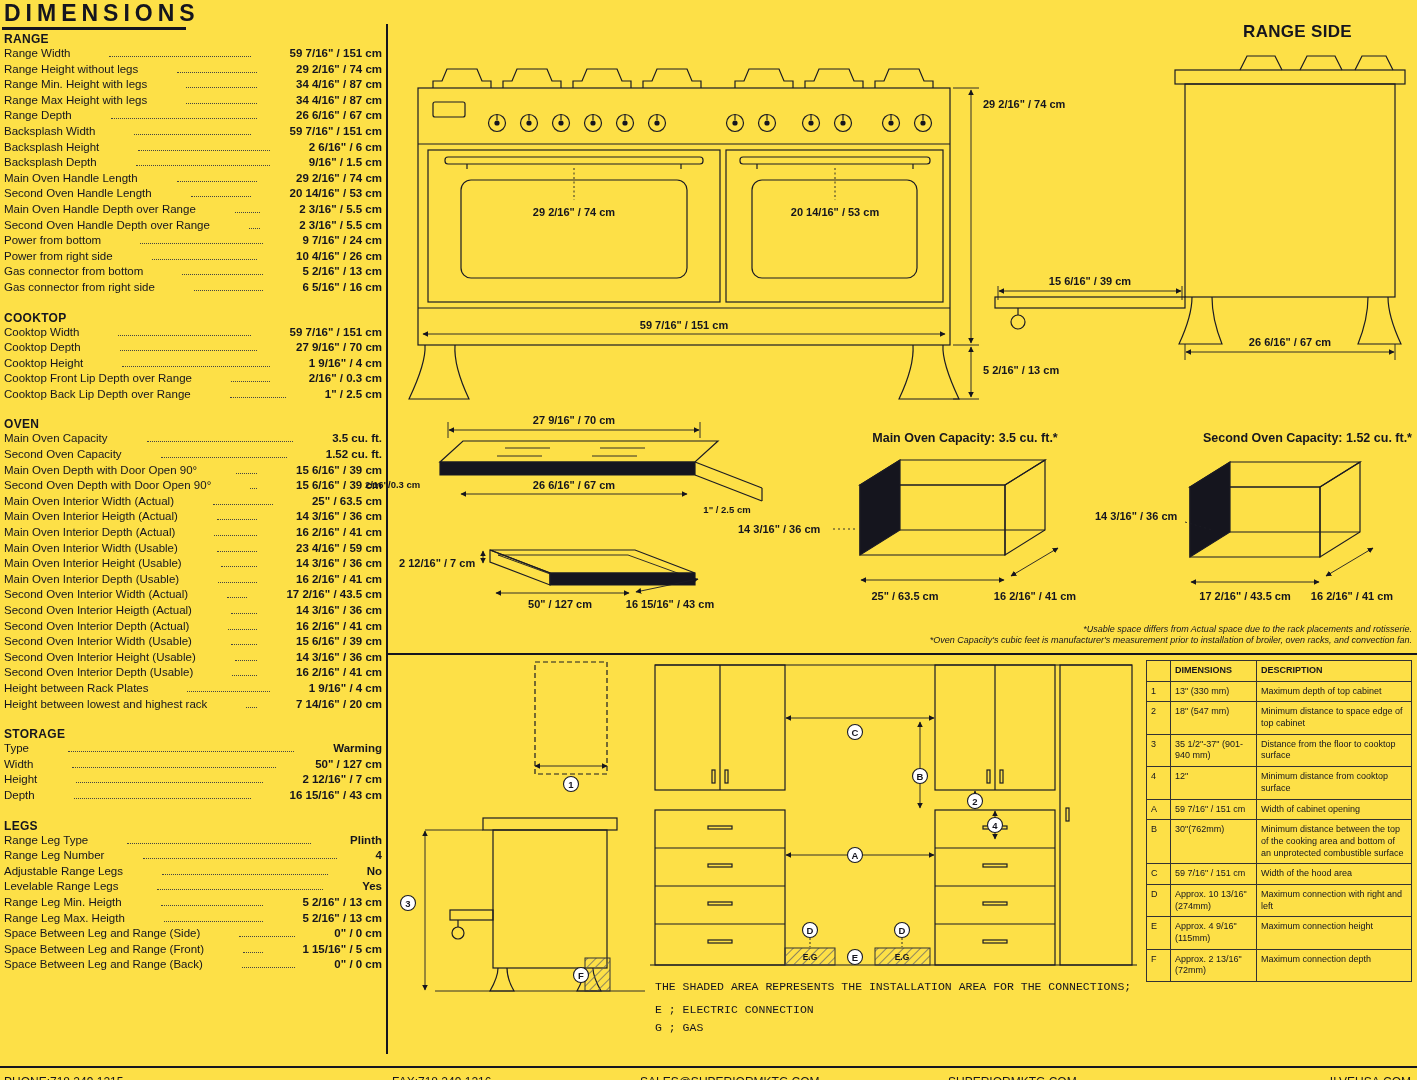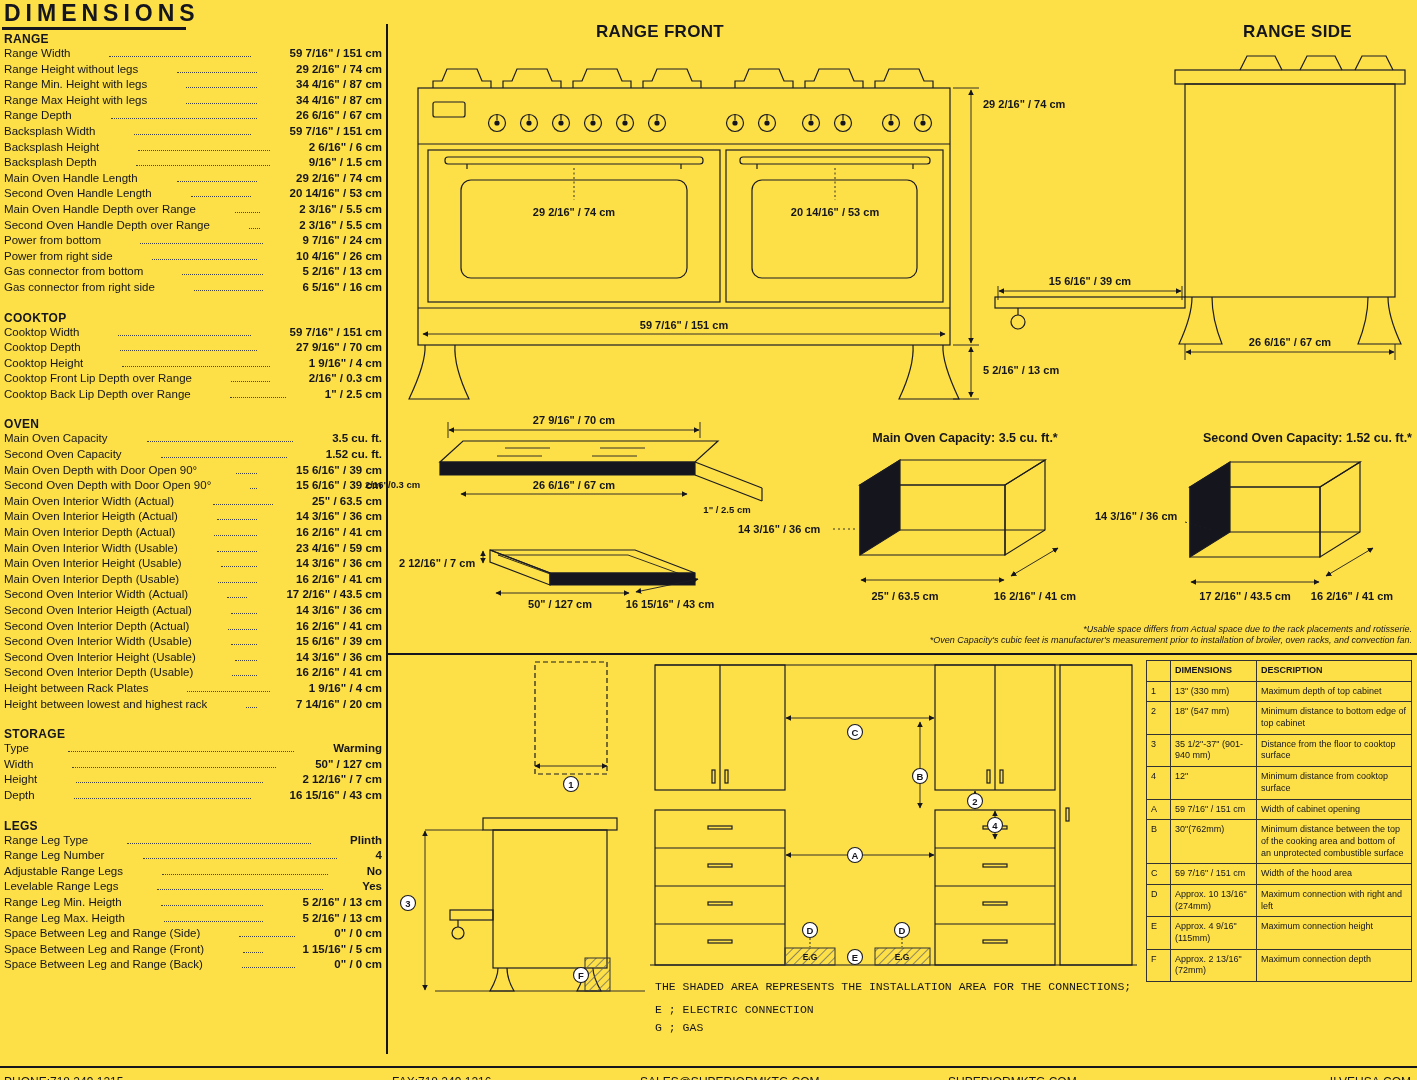--- a/index.html
+++ b/index.html
@@ -381,21 +381,20 @@
 
           <div class="spec-row">
             <span class="spec-label">Space Between Leg and Range (Back)</span>
             <span class="leader"></span>
             <span class="spec-value">0" / 0 cm</span>
           </div>
         </div>
     </div>
   </div>
 
-  <div class="abs d-title" style="left:420px;top:22px;width:480px;">RANGE FRONT</div>
   <div class="abs d-title" style="left:1185px;top:22px;width:225px;">RANGE SIDE</div>
 
   <svg style="left:405px;top:42px" width="680" height="365" viewBox="0 0 680 365">
     <defs>
       <marker id="aF" viewBox="0 0 10 10" refX="9" refY="5" markerWidth="6.5" markerHeight="6.5" orient="auto-start-reverse">
           <path d="M0,0 L10,5 L0,10 z" fill="#15151e"></path>
         </marker>
       <g id="knobF" stroke="#1b1b24" fill="none" stroke-width="1.2">
         <circle r="8.5"></circle>
           <circle r="2.6" fill="#15151e" stroke="none"></circle>
@@ -752,21 +751,21 @@
 
         <tr>
           <td class="cid">1</td>
           <td class="cdim">13" (330 mm)</td>
           <td>Maximum depth of top cabinet</td>
         </tr>
 
         <tr>
           <td class="cid">2</td>
           <td class="cdim">18" (547 mm)</td>
-          <td>Minimum distance to bottom edge of top cabinet</td>
+          <td>Minimum distance to space edge of top cabinet</td>
         </tr>
 
         <tr>
           <td class="cid">3</td>
           <td class="cdim">35 1/2"-37" (901-940 mm)</td>
           <td>Distance from the floor to cooktop surface</td>
         </tr>
 
         <tr>
           <td class="cid">4</td>

